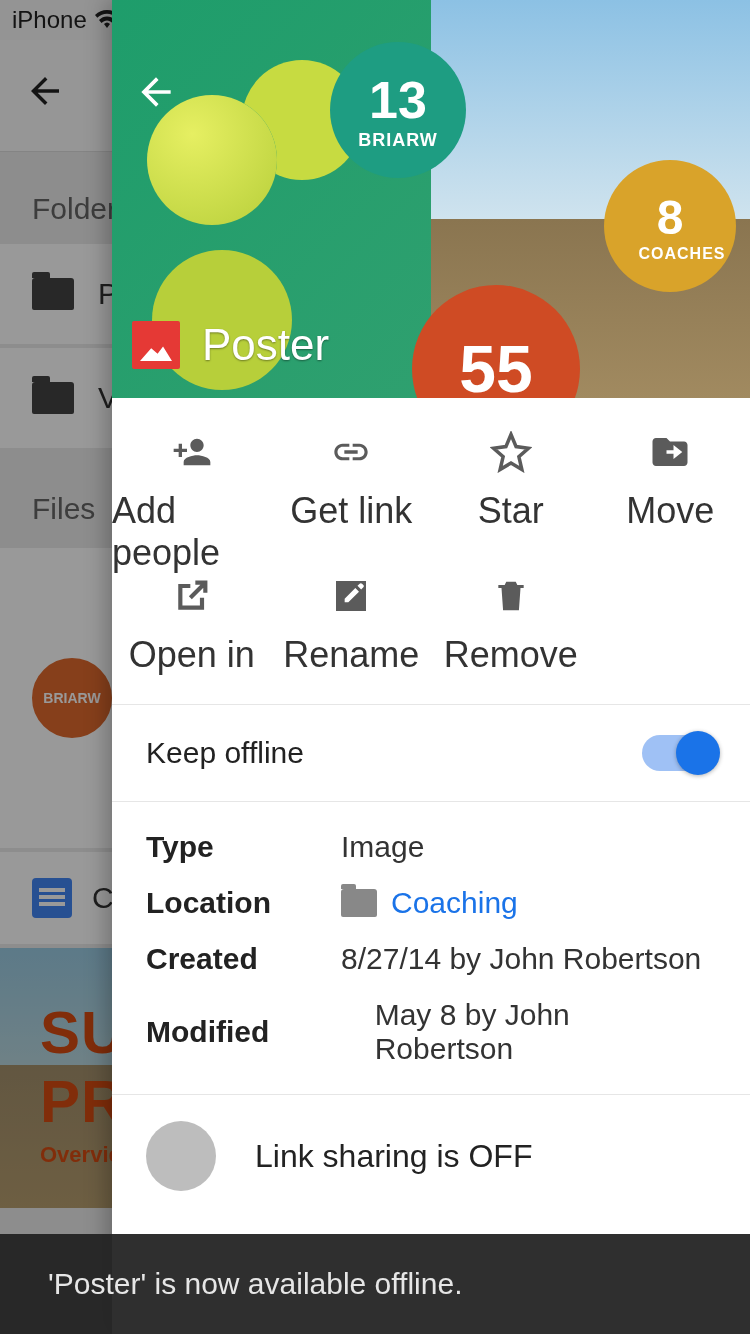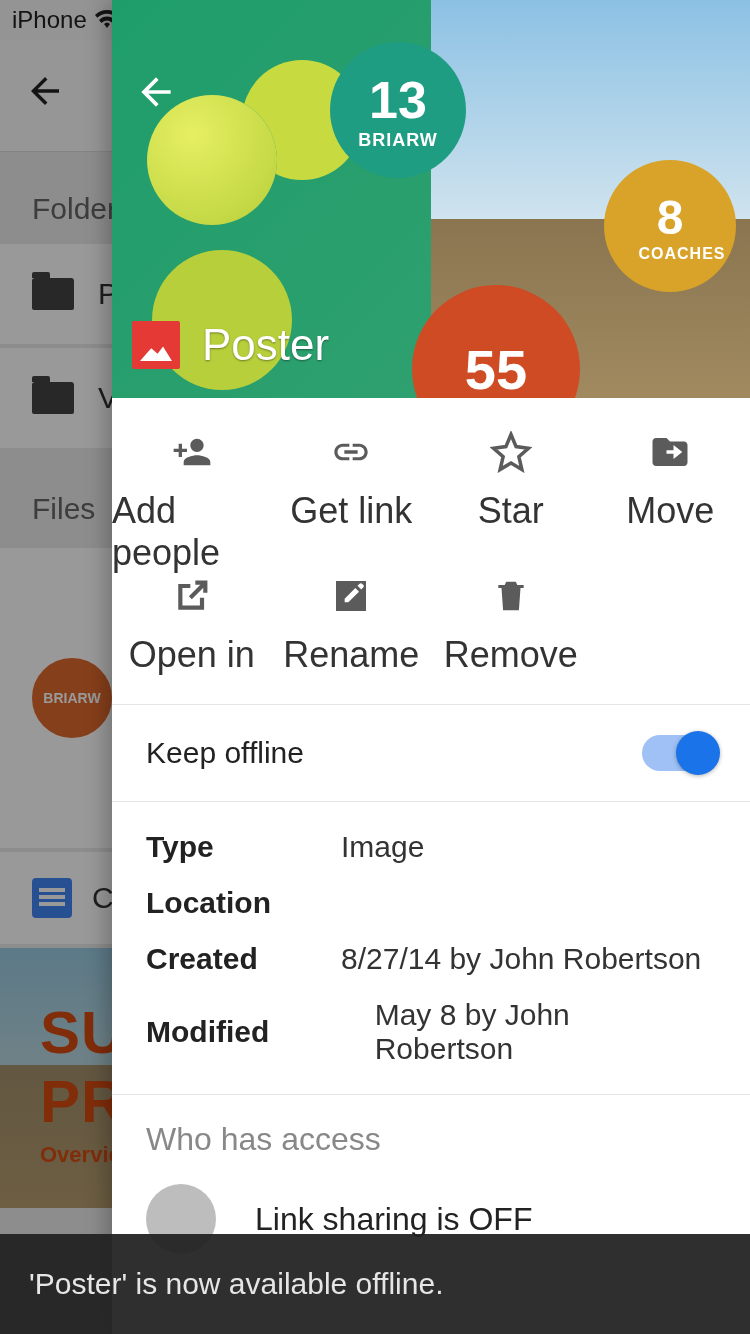--- a/index.html
+++ b/index.html
@@ -38,21 +38,21 @@
 .hero .heroimg { position:absolute; inset:0; }
 .hero .heroimg .left { position:absolute; left:0; top:0; width:50%; height:100%; background:linear-gradient(135deg,#1e9d6b,#2fa06f); }
 .hero .heroimg .balls { position:absolute; left:35px; top:95px; width:130px; height:130px; border-radius:50%; background:radial-gradient(circle at 35% 30%, #e6ef62, #b7cf3a); box-shadow: 10px 160px 0 5px #b7cf3a, 90px -40px 0 -5px #c7db41; }
 .hero .heroimg .right { position:absolute; left:50%; top:0; right:0; height:100%; background:linear-gradient(180deg,#8cc1e4 0%,#cfe3ee 55%, #8a7550 55%, #a18a60 100%); }
 .hero .badge-c { position:absolute; border-radius:50%; display:flex; flex-direction:column; align-items:center; justify-content:center; color:#fff; font-weight:700; }
 .hero .b1 { left:218px; top:42px; width:136px; height:136px; background:#1e9d82; }
 .hero .b1 .num { font-size:52px; } .b1 .lab { font-size:18px; letter-spacing:1px; }
 .hero .b2 { right:14px; top:160px; width:132px; height:132px; background:#d9a32a; }
 .hero .b2 .num { font-size:48px; } .b2 .lab { font-size:16px; letter-spacing:1px;margin-left:24px; }
 .hero .b3 { left:300px; top:285px; width:168px; height:168px; background:#cf4b24; }
-.hero .b3 .num { font-size:56px; }
+.hero .b3 .num { font-size:66px; }
 .hero .back { position:absolute; left:22px; top:70px; color:#fff; cursor:pointer; }
 .hero .title-row { position:absolute; left:20px; bottom:28px; display:flex; align-items:center; gap:22px; }
 .hero .title-row .picicon { width:48px; height:48px; background:#e53935; border-radius:2px; position:relative; }
 .hero .title-row .picicon::before { content:""; position:absolute; left:8px; bottom:8px; width:32px; height:16px; background:#fff; clip-path:polygon(0 100%, 35% 20%, 55% 55%, 72% 10%, 100% 100%); }
 .hero .title-row .fname { font-size:44px; color:#fff; font-weight:500; text-shadow:0 1px 2px rgba(0,0,0,.4); }
 
 .actions { display:grid; grid-template-columns:repeat(4,1fr); padding:32px 0 28px; border-bottom:1px solid #e6e6e6; }
 .action { display:flex; flex-direction:column; align-items:center; justify-content:flex-start; gap:16px; cursor:pointer; }
 .action .aicon { width:44px; height:44px; color:#5b5b5b; display:flex; align-items:center; justify-content:center; }
 .action .alabel { font-size:36px; color:#333; }
@@ -70,21 +70,21 @@
 .drow .dv .folder-mini::before { content:""; position:absolute; top:-5px; left:0; width:15px; height:5px; background:#888; border-radius:2px 2px 0 0; }
 .drow .dv .loc-link { color:#1a73e8; }
 
 .access { padding:26px 34px 0; }
 .access .ahdr { font-size:32px; color:#888; margin-bottom:26px; }
 .access .arow { display:flex; align-items:center; gap:39px; }
 .access .avatar { width:70px; height:70px; border-radius:50%; background:#bdbdbd; }
 .access .atext { font-size:32px; font-weight:500; color:#222; }
 
 
-.snackbar { position:absolute; left:0; right:0; bottom:0; height:100px; background:rgba(34,34,34,.94); display:flex; align-items:center; padding:0 29px; color:#e6e6e6; font-size:30px; }
+.snackbar { position:absolute; left:0; right:0; bottom:0; height:100px; background:rgba(34,34,34,.94); display:flex; align-items:center; padding:0 48px; color:#e6e6e6; font-size:30px; }
 </style>
 </head>
 <body>
 
 <div class="root">
 
   <div class="bg">
     <div class="statusbar">
       <span>iPhone</span>
       <span class="wifi">
@@ -226,33 +226,36 @@
         </div>
     </div>
 
     <div class="details">
       <div class="drow">
         <span class="dk">Type</span>
         <span class="dv">Image</span>
       </div>
       <div class="drow">
         <span class="dk">Location</span>
+        <span class="dv">
+          <span class="folder-mini"></span>
+          <span class="loc-link">Coaching</span>
+        </span>
       </div>
       <div class="drow">
         <span class="dk">Created</span>
         <span class="dv">8/27/14 by John Robertson</span>
       </div>
       <div class="drow" style="margin-bottom:4px;gap:34px;">
         <span class="dk">Modified</span>
         <span class="dv">May 8 by John Robertson</span>
       </div>
     </div>
 
     <div class="access">
-      <div class="ahdr">Who has access</div>
       <div class="arow">
         <span class="avatar"></span>
         <span class="atext">Link sharing is OFF</span>
       </div>
     </div>
 
   </div>
 
   <div class="snackbar">
     <span>'Poster' is now available offline.</span>

